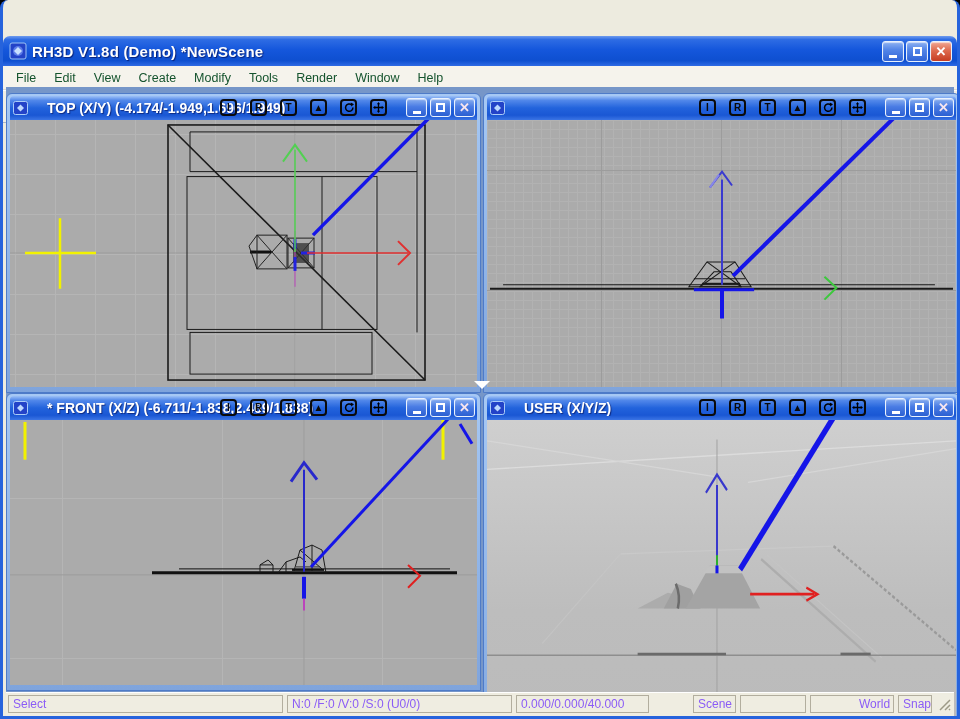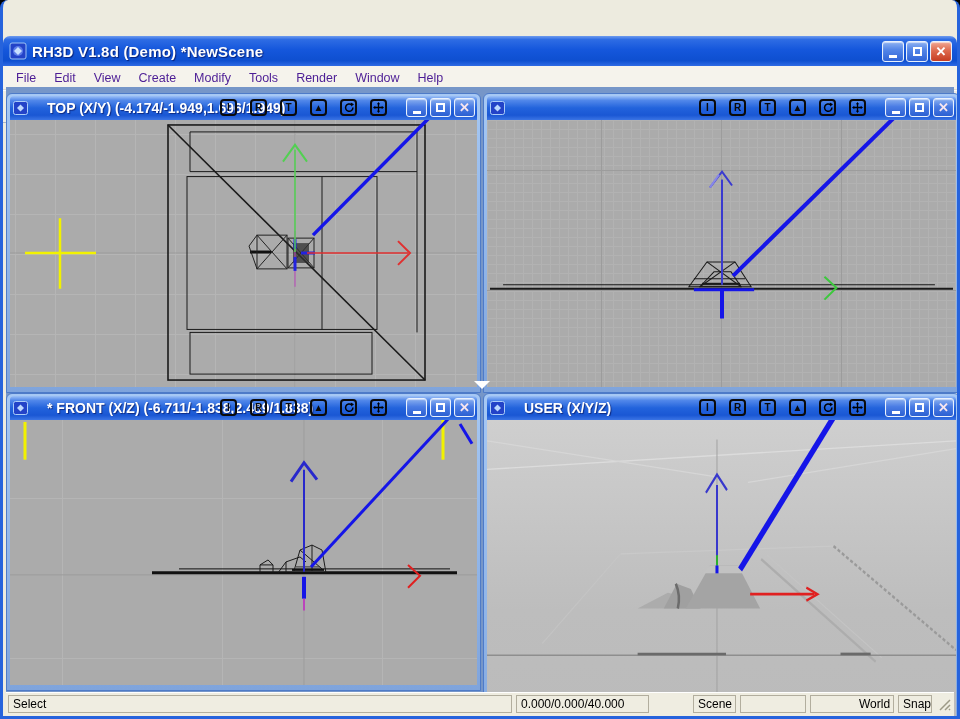--- a/index.html
+++ b/index.html
@@ -23,21 +23,21 @@
     background:linear-gradient(180deg,#8FB2F2 0%,#5486E8 40%,#3064D6 100%);
     box-shadow:inset 0 1px 1px rgba(255,255,255,.6); }
   .wbtn.close { background:linear-gradient(180deg,#F0A894 0%,#DE6A4E 45%,#C63D22 100%); }
   .glyph-min { width:8px; height:3px; background:#fff; margin-top:10px; }
   .glyph-max { width:9px; height:9px; border:2px solid #fff; }
   .glyph-x { color:#fff; font-size:13px; font-weight:bold; line-height:1; }
 
   
   .menubar { height:24px; background:#F5F3EC; display:flex; align-items:center;
     padding:0 4px; border-bottom:1px solid #E0DDD0; }
-  .menu-item { padding:3px 9px; font-size:12.5px; color:#4c1d95; cursor:default; }
+  .menu-item { padding:3px 9px; font-size:12.5px; color:#14532d; cursor:default; }
 
   
   .toolbar { height:33px; background:#F0EEE6; display:flex; align-items:center;
     padding:0 4px; border-bottom:1px solid #A9B4C8; box-shadow:inset 0 1px 0 #fff; }
   .tbtn { width:30px; height:28px; display:flex; align-items:center; justify-content:center;
     border:1px solid transparent; border-radius:2px; }
   .tbtn svg { width:22px; height:22px; }
   .tsep { width:2px; height:24px; margin:0 4px;
     border-left:1px solid #B8B4A4; border-right:1px solid #FFFFFF; }
 
@@ -85,21 +85,21 @@
                      linear-gradient(to bottom,#B5B5B5 1px,transparent 1px);
     background-size:160px 160px; background-position:52px 78px; }
   .user-grid { background:linear-gradient(180deg,#CFCFCF 0%,#C6C6C6 28%,#BDBDBD 55%,#BABABA 100%); }
 
   .split-marker { position:absolute; left:468px; top:294px; width:0; height:0; z-index:5;
     border-left:8px solid transparent; border-right:8px solid transparent; border-top:8px solid #fff; }
 
   
   .statusbar { position:absolute; left:3px; right:3px; bottom:0; height:24px;
     background:#EFEDE1; border-top:1px solid #fff; display:flex; align-items:center;
-    gap:4px; padding:2px 2px 3px 2px; font-size:12px; color:#000000; }
+    gap:4px; padding:2px 2px 3px 2px; font-size:12px; color:#8b5cf6; }
   .seg { height:18px; border:1px solid #B2AE9E; display:flex; align-items:center;
     padding:0 4px; white-space:nowrap; overflow:hidden; background:#EFEDE1; }
   .grip { width:16px; height:16px; margin-left:auto; }
 </style>
 </head>
 <body>
 
 <div id="window">
 
   <div class="titlebar">
@@ -599,20 +599,21 @@
           </g>
         </svg>
       </div>
     </div>
 
     <div class="split-marker"></div>
   </div>
 
   <div class="statusbar">
     <div class="seg" style="flex:1;">Select</div>
+    <div class="seg" style="width:225px;">N:0 /F:0 /V:0 /S:0 (U0/0)</div>
     <div class="seg" style="width:133px;">0.000/0.000/40.000</div>
     <div class="seg" style="width:43px;margin-left:40px;">Scene</div>
     <div class="seg" style="width:66px;"></div>
     <div class="seg" style="width:84px;padding-left:48px;">World</div>
     <div class="seg" style="width:34px;">Snap</div>
     <svg class="grip" viewBox="0 0 16 16">
       <path d="M14 4L4 14M14 9L9 14M14 13l-1 1" stroke="#9D9A87" stroke-width="1.5" fill="none"></path>
     </svg>
   </div>
 </div>

